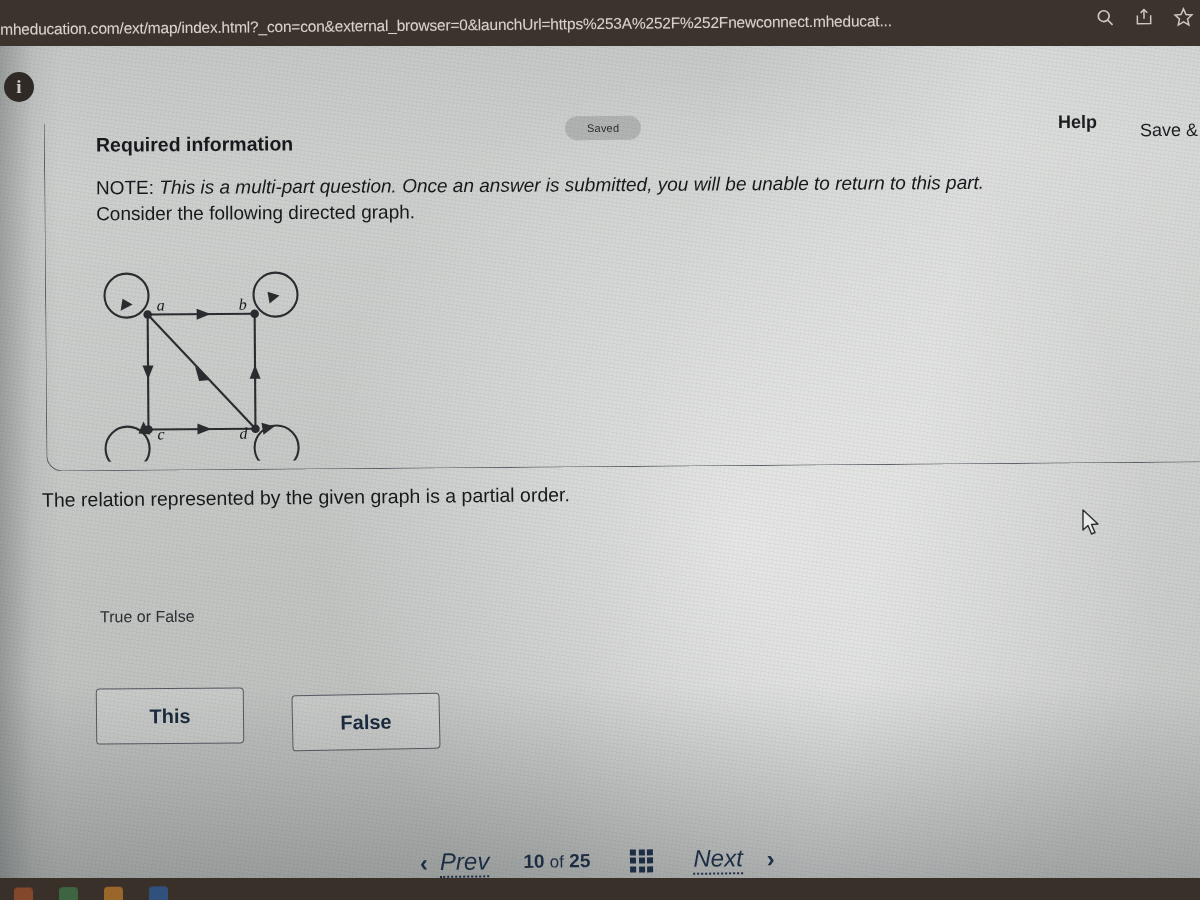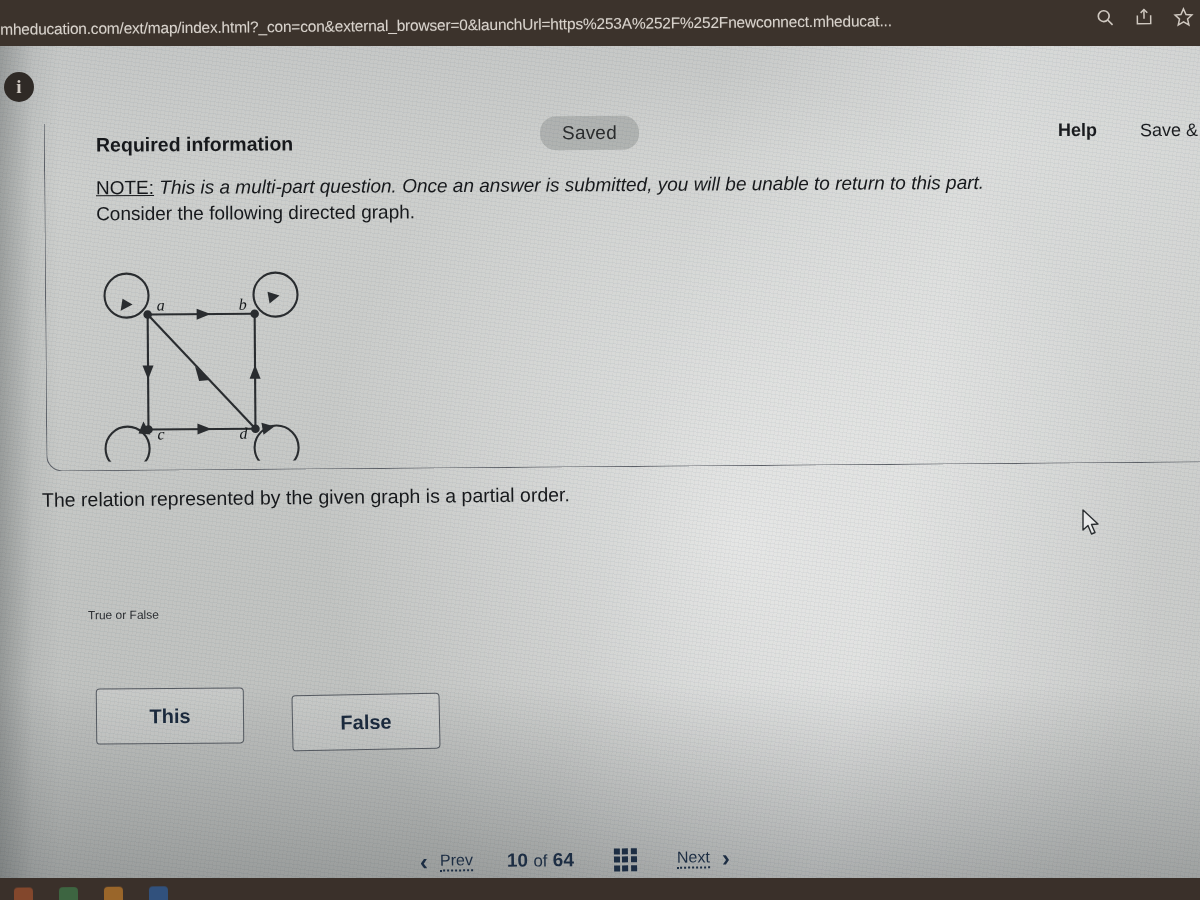--- a/index.html
+++ b/index.html
@@ -107,32 +107,32 @@
     width: 30px; height: 30px; border-radius: 50%;
     background: #2f2a26;
     display: flex; align-items: center; justify-content: center;
     color: #cfc9c2;
     font-size: 19px; font-weight: bold;
     font-family: "Liberation Serif", serif;
     z-index: 6;
   }
   .saved-pill {
     position: absolute;
-    left: 540px; top: 70px;
+    left: 565px; top: 70px;
     padding: 6px 22px;
     border-radius: 16px;
     background: rgba(150,153,152,.52);
     color: #2b2d2e;
-    font-size: 19px;
+    font-size: 11px;
     letter-spacing: .2px;
     transform: rotate(-0.3deg);
   }
   .help-link {
     position: absolute;
-    left: 1058px; top: 74px;
+    left: 1058px; top: 66px;
     font-size: 18px; font-weight: bold; color: #1a1c1f;
     transform: rotate(-0.3deg);
   }
   .save-link {
     position: absolute;
     left: 1140px; top: 74px;
     font-size: 18px; font-weight: normal; color: #1a1c1f;
     white-space: nowrap;
     transform: rotate(-0.3deg);
   }
@@ -154,21 +154,21 @@
     transform: rotate(-0.35deg);
   }
   .note-block {
     position: absolute;
     left: 96px; top: 126px;
     width: 1060px;
     font-size: 19px; color: #17191c;
     line-height: 26px;
     transform: rotate(-0.35deg);
   }
-  .note-block .note-label { font-style: normal; text-decoration: underline; }
+  .note-block .note-label { font-style: normal; }
   .note-block .note-ital { font-style: italic; }
 
   
   .graph-fig {
     position: absolute;
     left: 100px; top: 220px;
     width: 230px; height: 195px;
     transform: rotate(-0.4deg);
   }
   .graph-fig svg { display: block; }
@@ -177,22 +177,22 @@
   .statement {
     position: absolute;
     left: 42px; top: 440px;
     font-size: 19.5px; color: #17191c;
     transform: rotate(-0.6deg);
   }
 
   
   .tf-label {
     position: absolute;
-    left: 88px; top: 562px;
-    font-size: 12px; color: #2c2f33;
+    left: 100px; top: 562px;
+    font-size: 16px; color: #2c2f33;
     transform: rotate(-0.35deg);
   }
   .tf-btn {
     position: absolute;
     background: rgba(255,255,255,.14);
     border: 1.3px solid #555a61;
     border-radius: 4px;
     color: #1b2a3d;
     font-size: 20px; font-weight: bold;
     display: flex; align-items: center; justify-content: center;
@@ -204,27 +204,28 @@
   
   .pager {
     position: absolute;
     left: 420px; top: 800px;
     display: flex; align-items: center;
     transform: rotate(-0.7deg);
     color: #1d2e44;
   }
   .pager .chev { font-size: 24px; font-weight: bold; color: #1d2e44; }
   .pg-prev, .pg-next {
-    font-size: 16px;
+    font-size: 24px;
     color: #1d2e44;
     border-bottom: 2px dotted #1d2e44;
     cursor: pointer;
+    font-style: italic;
   }
   .pg-prev { margin-left: 12px; }
-  .pg-next { margin-right: 12px; }
+  .pg-next { margin-right: 24px; }
   .pg-count { margin: 0 34px; font-size: 19px; color: #1d2e44; }
   .pg-count .num { font-weight: bold; margin-top: 29px; }
   .pg-count .of { font-weight: normal; font-size: 17px; text-align: right; }
   .grid-icon {
     display: grid;
     grid-template-columns: repeat(3, 6px);
     grid-template-rows: repeat(3, 6px);
     gap: 2.5px;
     margin: 0 40px 0 6px;
     cursor: pointer;
@@ -382,21 +383,21 @@
     <div class="tf-btn tf-false">
       <span>False</span>
     </div>
 
     <div class="pager">
       <span class="chev">‹</span>
       <span class="pg-prev">Prev</span>
       <span class="pg-count">
         <span class="num">10</span>
         <span class="of">of</span>
-        <span class="num">64</span>
+        <span class="num">25</span>
       </span>
       <span class="grid-icon">
         <i></i>
           <i></i>
           <i></i>
         <i></i>
           <i></i>
           <i></i>
         <i></i>
           <i></i>

